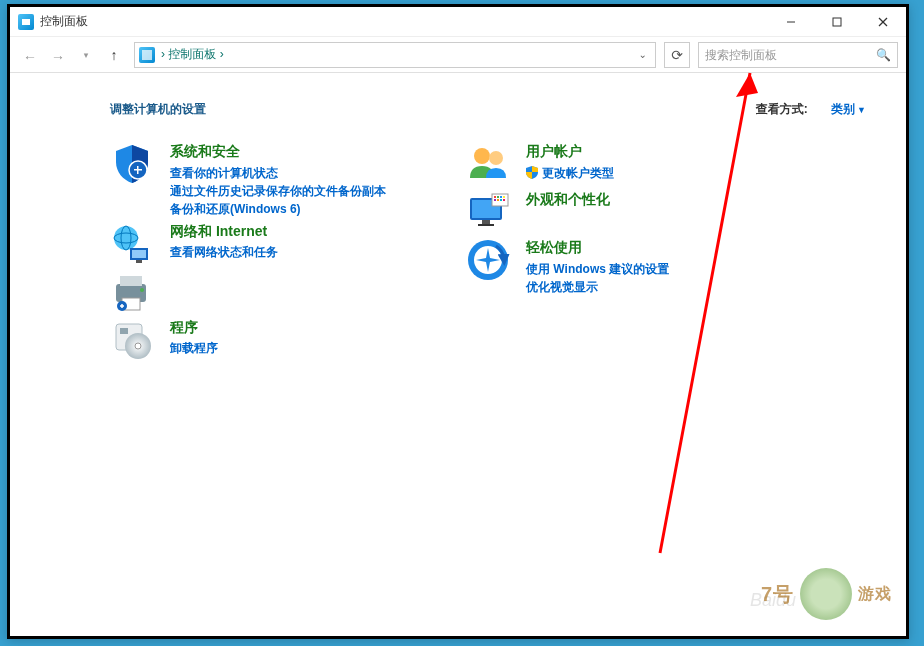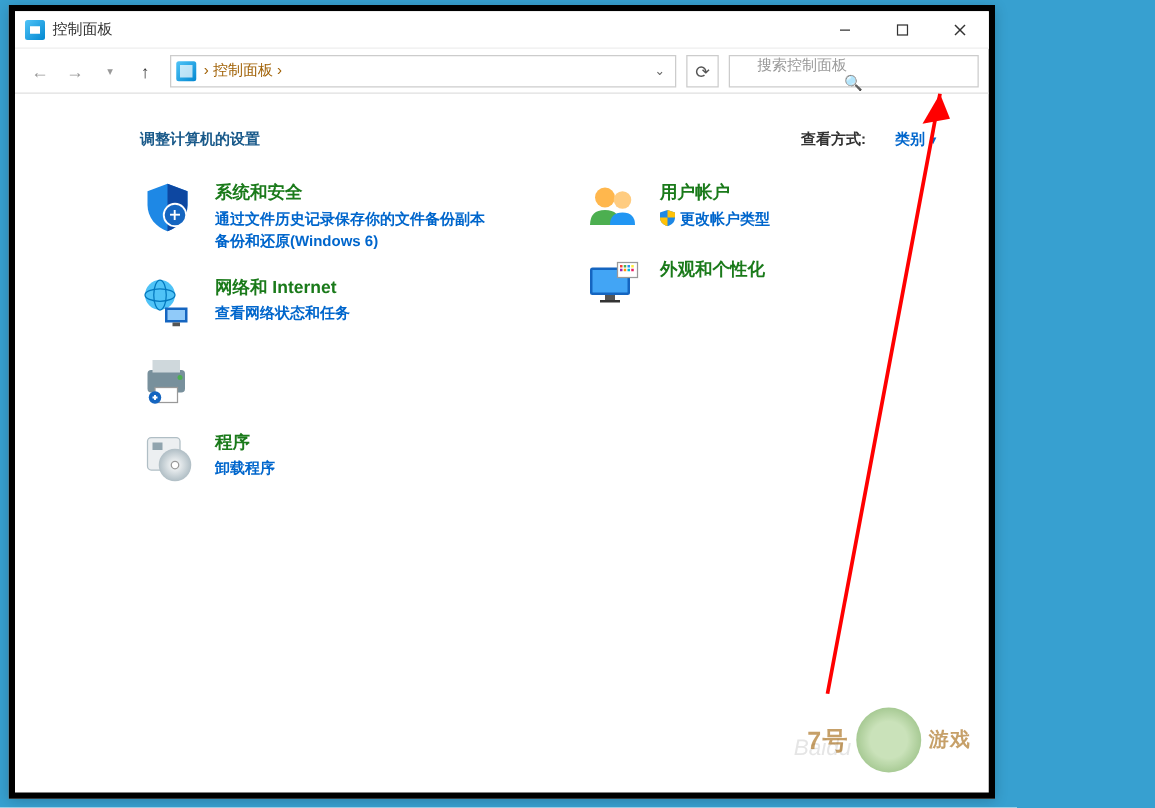--- a/index.html
+++ b/index.html
@@ -1,43 +1,43 @@
 <!DOCTYPE html>
 <html><head>
 <meta charset="utf-8">
 <style>
 * { margin: 0; padding: 0; box-sizing: border-box; font-family: "Microsoft YaHei", "Segoe UI", sans-serif; }
 body { background: #37a0d0; width: 924px; height: 646px; overflow: hidden; position: relative; }
-.window { position: absolute; left: 7px; top: 4px; width: 789px; height: 635px; background: #fff; border: 5px solid #000000; box-shadow: 0 2px 10px rgba(0,0,0,.2); }
+.window { position: absolute; left: 7px; top: 4px; width: 902px; height: 635px; background: #fff; border: 3px solid #000000; box-shadow: 0 2px 10px rgba(0,0,0,.2); }
 .titlebar { height: 30px; display: flex; align-items: center; background: #fff; border-bottom: 1px solid #eee; }
 .titlebar-icon { width: 16px; height: 16px; margin: 0 6px 0 8px; background: linear-gradient(135deg,#4fc3f7,#0288d1); border-radius: 2px; display: flex; align-items: center; justify-content: center; }
 .titlebar-icon::after { content: ""; width: 8px; height: 6px; background: #fff; }
 .titlebar-text { font-size: 12px; color: #333; flex: 1; }
 .win-controls { display: flex; }
 .win-btn { width: 46px; height: 30px; display: flex; align-items: center; justify-content: center; color: #333; cursor: pointer; font-size: 10px; }
 .navbar { height: 36px; display: flex; align-items: center; padding: 0 8px; gap: 4px; border-bottom: 1px solid #e0e0e0; }
 .nav-arrow { width: 24px; height: 24px; display: flex; align-items: center; justify-content: center; color: #999; border-radius: 3px; cursor: default; font-size: 14px; }
 .nav-arrow.enabled { color: #333; cursor: pointer; }
 .addressbar { flex: 1; height: 26px; border: 1px solid #ccc; display: flex; align-items: center; padding: 0 4px; margin: 0 4px; background: #fff; }
 .addr-icon { width: 16px; height: 16px; background: linear-gradient(135deg,#4fc3f7,#0288d1); margin-right: 6px; border-radius: 2px; position: relative; }
 .addr-icon::after { content: ""; position: absolute; inset: 3px; background: #fff; opacity: .7; }
-.addr-text { font-size: 12px; color: #a16207; flex: 1; }
+.addr-text { font-size: 12px; color: #0f766e; flex: 1; }
 .addr-drop { color: #666; font-size: 10px; padding: 0 4px; }
 .refresh-btn { width: 26px; height: 26px; border: 1px solid #ccc; display: flex; align-items: center; justify-content: center; margin-right: 4px; cursor: pointer; color: #555; font-size: 14px; }
-.searchbox { width: 200px; height: 26px; border: 1px solid #ccc; display: flex; align-items: center; padding: 0 6px; background: #fff; flex-direction: column; }
+.searchbox { width: 200px; height: 26px; border: 1px solid #ccc; display: flex; align-items: center; padding: 0 6px; background: #fff; }
 .searchbox input { border: none; outline: none; flex: 1; font-size: 12px; color: #333; background: transparent; }
 .searchbox input::placeholder { color: #999; }
 .search-icon { color: #888; font-size: 12px; }
 .content { padding: 28px 40px 20px 100px; position: relative; height: calc(100% - 66px); font-weight: bold; }
 .heading { font-size: 12px; color: #1a5a8a; margin-bottom: 24px; }
 .view-opts { position: absolute; right: 40px; top: 28px; font-size: 12px; color: #333; }
 .view-opts .link { color: #0066cc; cursor: pointer; margin-left: 20px; }
 .view-opts .drop { color: #0066cc; font-size: 9px; margin-left: 2px; }
 .categories { display: flex; gap: 80px; }
-.col { display: flex; flex-direction: column; gap: 18px; }
+.col { display: flex; flex-direction: column; gap: 4px; }
 .cat { display: flex; gap: 16px; align-items: flex-start; }
 .cat-icon { width: 44px; height: 44px; flex-shrink: 0; display: flex; align-items: center; justify-content: center; }
 .cat-title { font-size: 14px; color: #1a7a1a; cursor: pointer; line-height: 1.4; }
 .cat-links { display: flex; flex-direction: column; margin-top: 2px; }
 .cat-link { font-size: 12px; color: #0066cc; cursor: pointer; line-height: 1.5; display: flex; align-items: center; gap: 4px; }
 .shield-mini { width: 12px; height: 13px; }
 .arrow-annotation { position: absolute; pointer-events: none; }
 .watermark { position: absolute; right: 14px; bottom: 16px; opacity: .6; display: flex; align-items: center; gap: 6px; }
 .watermark-circle { width: 52px; height: 52px; border-radius: 50%; background: radial-gradient(circle,#a8d08d 40%,#6fa84f 70%); position: relative; }
 .watermark-text { color: #a16207; font-weight: bold; font-size: 20px; letter-spacing: 1px; }
@@ -106,20 +106,21 @@
                 <path d="M22 3 L38 9 V20 C38 30 31 38 22 41 C13 38 6 30 6 20 V9 Z" fill="#1e88e5"></path>
                 <path d="M22 3 L38 9 V20 C38 30 31 38 22 41 V3 Z" fill="#0d47a1"></path>
                 <circle cx="28" cy="28" r="9" fill="#1565c0" stroke="#fff" stroke-width="1.5"></circle>
                 <rect x="24" y="27" width="8" height="1.5" fill="#fff"></rect>
                 <rect x="27" y="24" width="1.5" height="8" fill="#fff"></rect>
               </svg>
           </div>
           <div>
             <div class="cat-title">系统和安全</div>
             <div class="cat-links">
+              <span class="cat-link">查看你的计算机状态</span>
               <span class="cat-link">通过文件历史记录保存你的文件备份副本</span>
               <span class="cat-link">备份和还原(Windows 6)</span>
             </div>
           </div>
         </div>
 
         <div class="cat">
           <div class="cat-icon">
             <svg width="44" height="44" viewBox="0 0 44 44">
                 <circle cx="16" cy="16" r="12" fill="#4fc3f7"></circle>
@@ -219,20 +220,43 @@
                 <rect x="34" y="9" width="2" height="2" fill="#00bcd4"></rect>
                 <rect x="37" y="9" width="2" height="2" fill="#e91e63"></rect>
               </svg>
           </div>
           <div>
             <div class="cat-title">外观和个性化</div>
           </div>
         </div>
 
 
+        <div class="cat">
+          <div class="cat-icon">
+            <svg width="44" height="44" viewBox="0 0 44 44">
+                <circle cx="22" cy="22" r="20" fill="#1e88e5"></circle>
+                <circle cx="22" cy="22" r="15" fill="#fff"></circle>
+                <circle cx="22" cy="22" r="15" fill="none" stroke="#1e88e5" stroke-width="2"></circle>
+                <path d="M22 10 L24 20 L34 22 L24 24 L22 34 L20 24 L10 22 L20 20 Z" fill="#1e88e5"></path>
+                <path d="M30 8 A18 18 0 0 1 38 22" fill="none" stroke="#1565c0" stroke-width="3" marker-end="url(#ah)"></path>
+                <defs>
+                  <marker id="ah" markerWidth="4" markerHeight="4" refX="2" refY="2" orient="auto">
+                    <path d="M0 0 L4 2 L0 4 Z" fill="#1565c0"></path>
+                  </marker>
+                </defs>
+              </svg>
+          </div>
+          <div>
+            <div class="cat-title">轻松使用</div>
+            <div class="cat-links">
+              <span class="cat-link">使用 Windows 建议的设置</span>
+              <span class="cat-link">优化视觉显示</span>
+            </div>
+          </div>
+        </div>
 
       </div>
     </div>
 
     <svg class="arrow-annotation" style="left:620px; top:-20px;" width="180" height="520">
       <line x1="120" y1="20" x2="30" y2="500" stroke="#ff0000" stroke-width="3"></line>
       <polygon points="120,20 106,44 128,40" fill="#ff0000"></polygon>
     </svg>
 
   </div>

